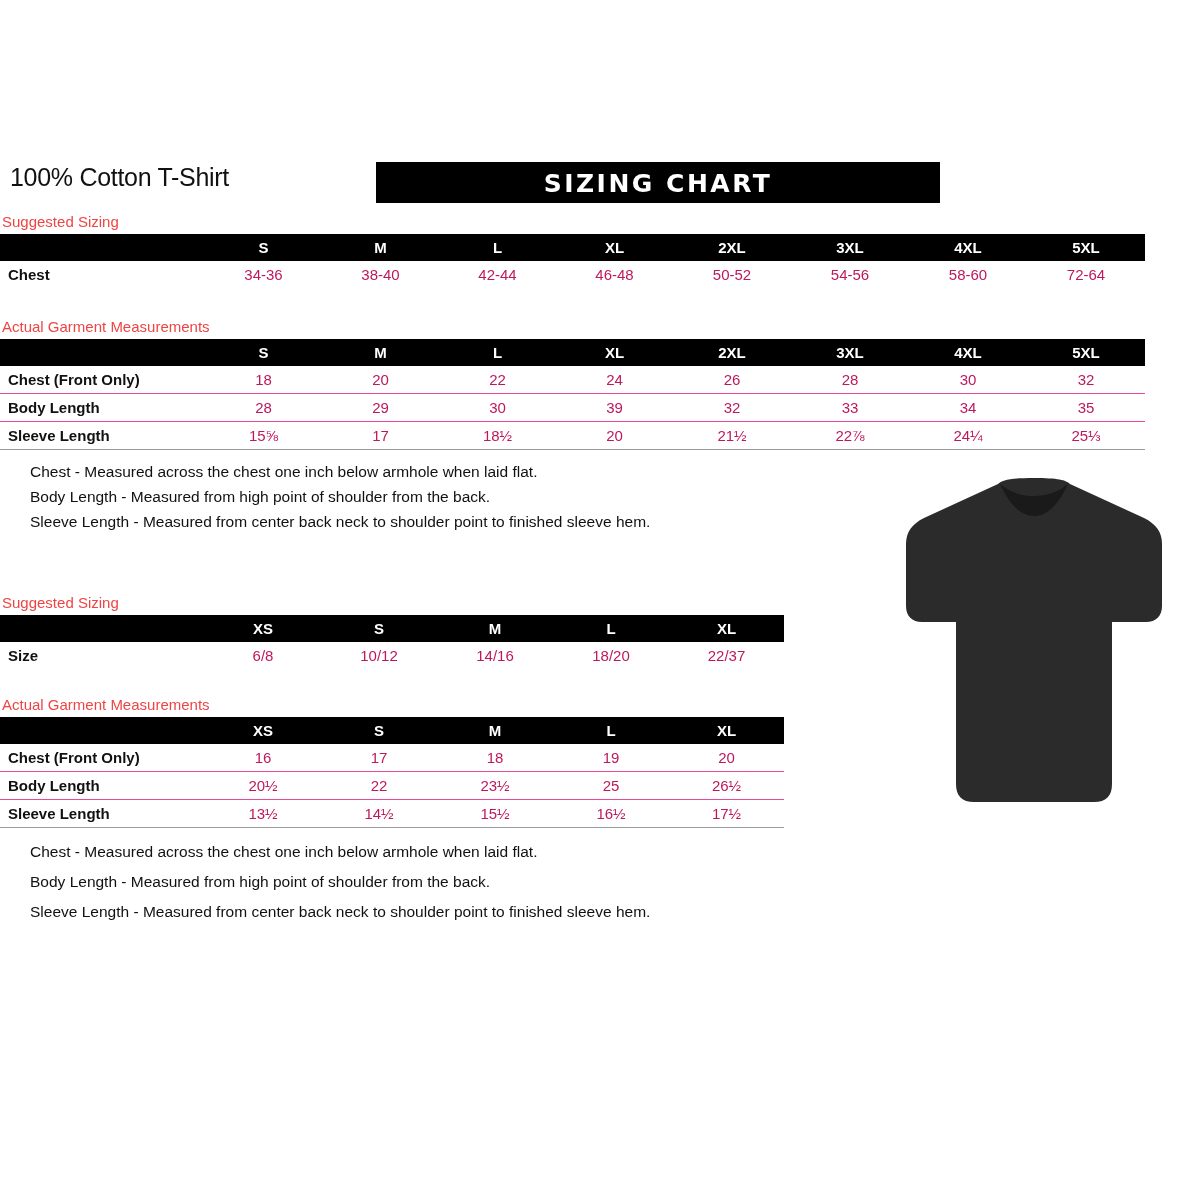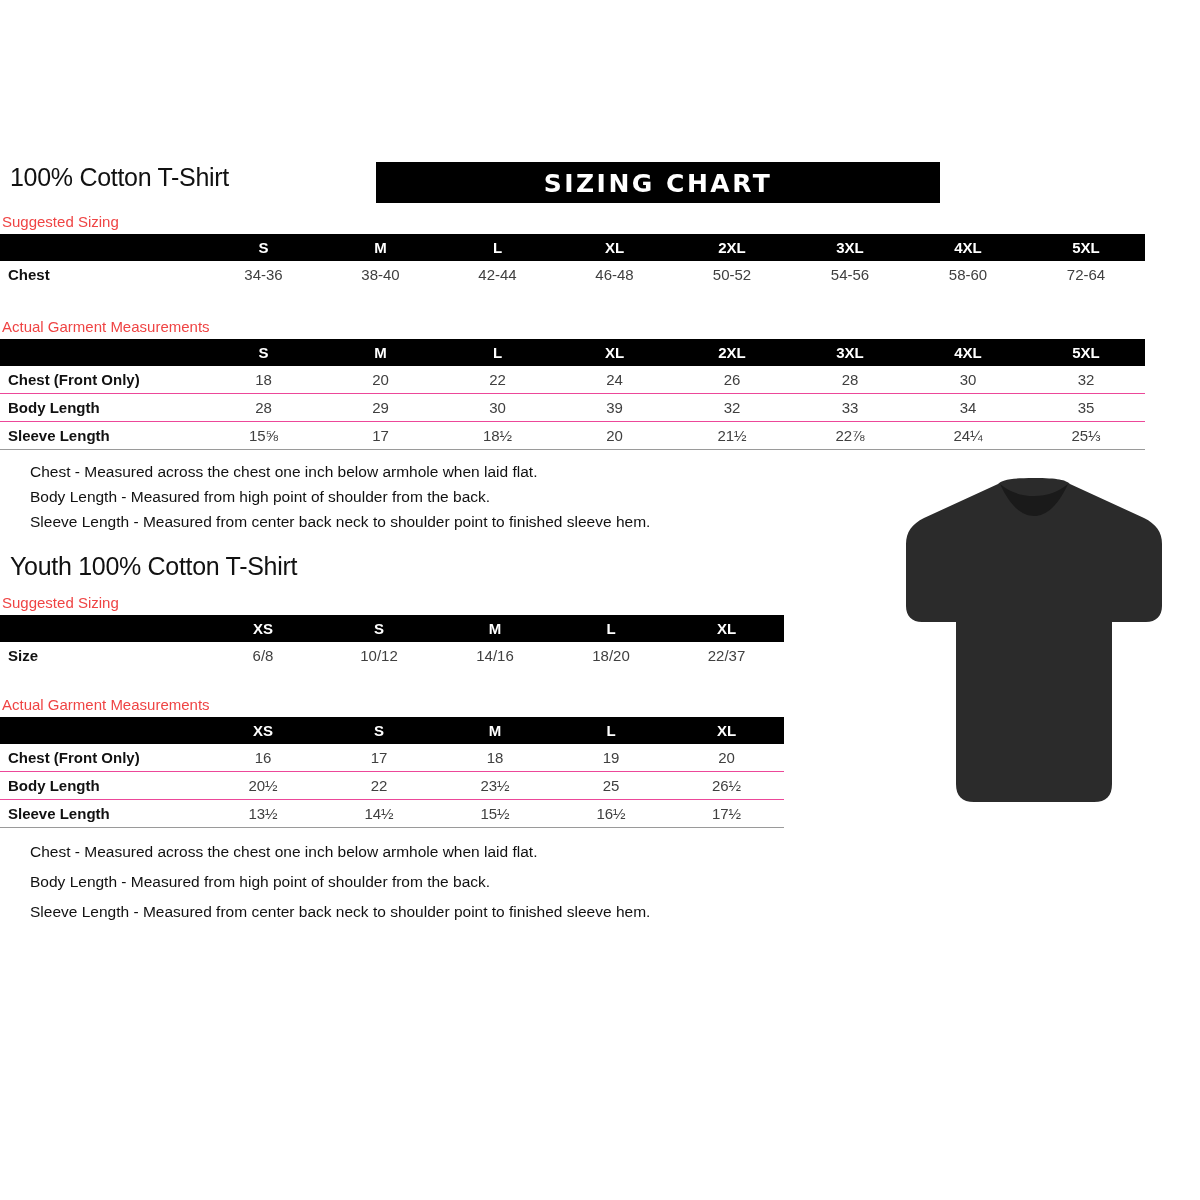--- a/index.html
+++ b/index.html
@@ -89,21 +89,21 @@
   }
   .tbl tbody th {
     text-align: left;
     padding-left: 8px;
     font-weight: 700;
     font-size: 15px;
     color: #111;
   }
   .tbl tbody td {
     text-align: center;
-    color: #404040;
+    color: #be185d;
   }
   .tbl.lined tbody tr {
     border-bottom: 1px solid #ec4899;
   }
   .tbl.lined tbody tr:last-child {
     border-bottom: 1px solid #9a9a9a;
   }
 
   
   .note {
@@ -249,21 +249,20 @@
         <td>24¼</td>
         <td>25⅓</td>
       </tr>
     </tbody>
   </table>
 
   <div class="note" style="left:18px; top:463px;">Chest - Measured across the chest one inch below armhole when laid flat.</div>
   <div class="note" style="left:18px; top:488px;">Body Length - Measured from high point of shoulder from the back.</div>
   <div class="note" style="left:18px; top:513px;">Sleeve Length - Measured from center back neck to shoulder point to finished sleeve hem.</div>
 
-  <div class="youth-title">Youth 100% Cotton T-Shirt</div>
 
   <div class="sub-label" style="left:2px; top:594px;">Suggested Sizing</div>
 
   <table class="tbl" style="left:0px; top:615px; width:784px;">
     <colgroup>
       <col style="width:205px">
       <col style="width:116px">
         <col style="width:116px">
         <col style="width:116px">
         <col style="width:116px">

